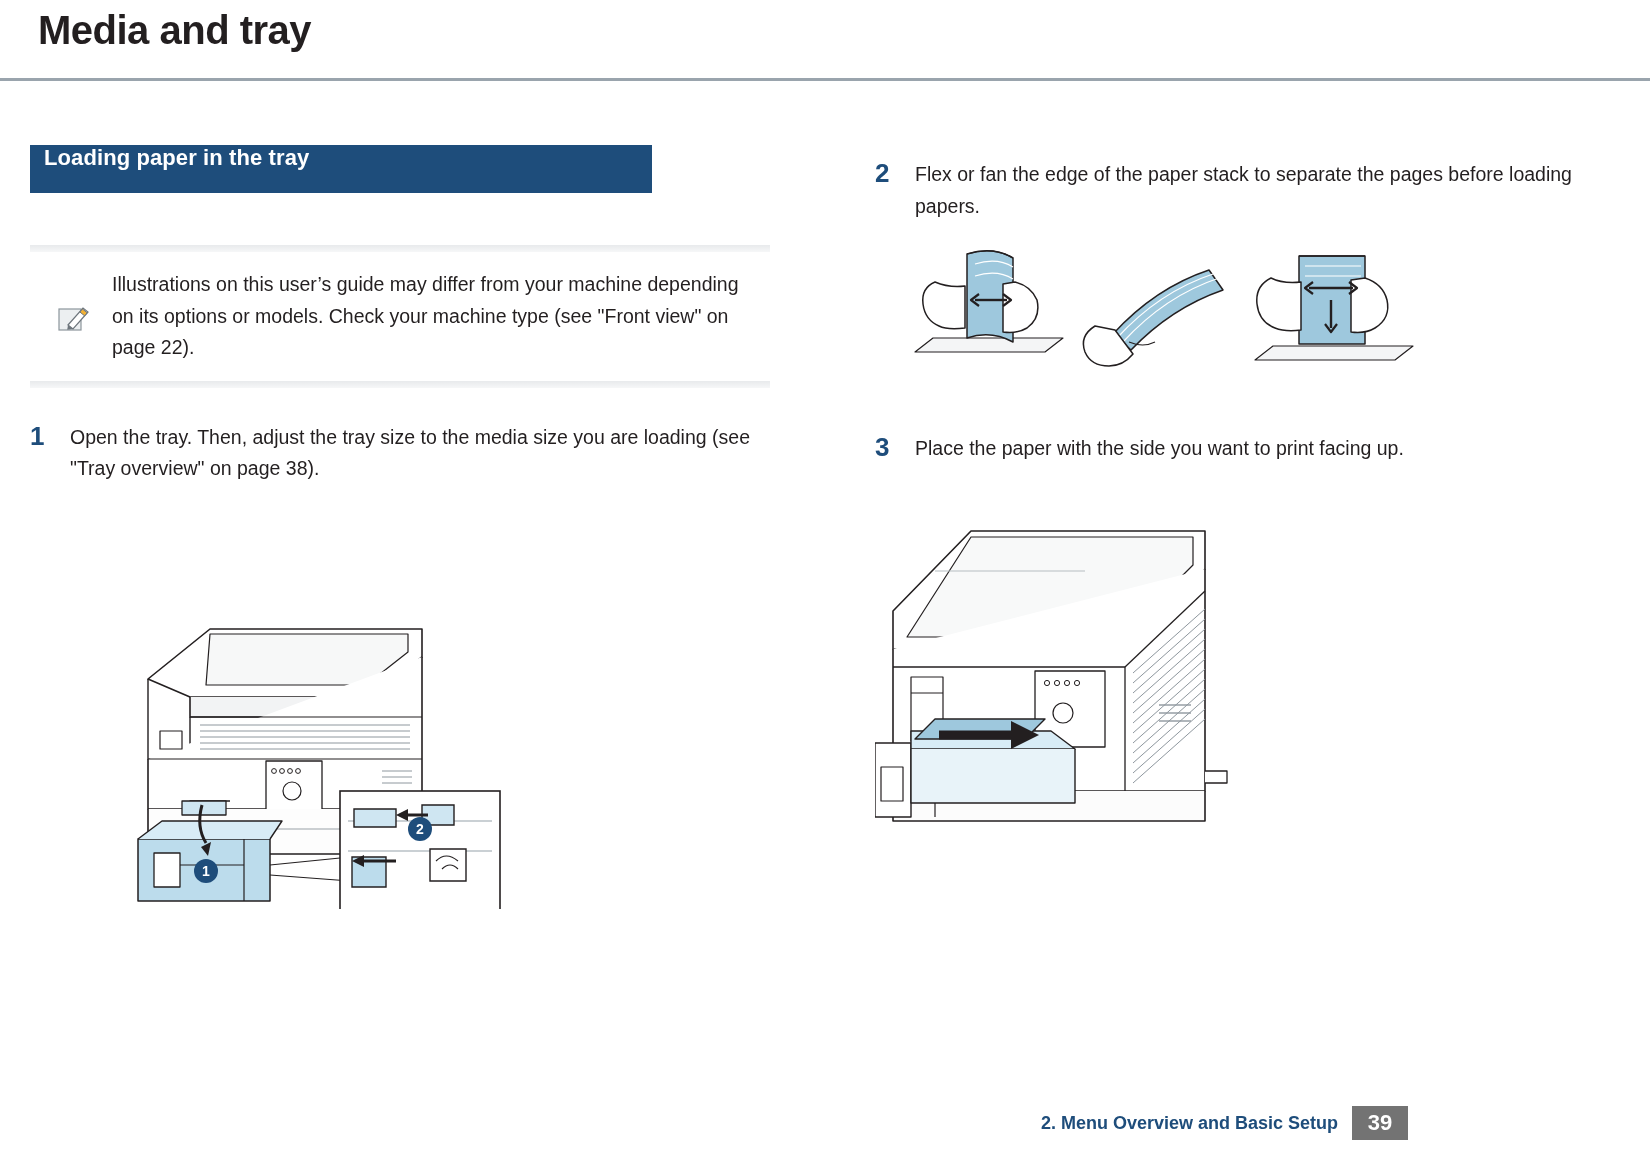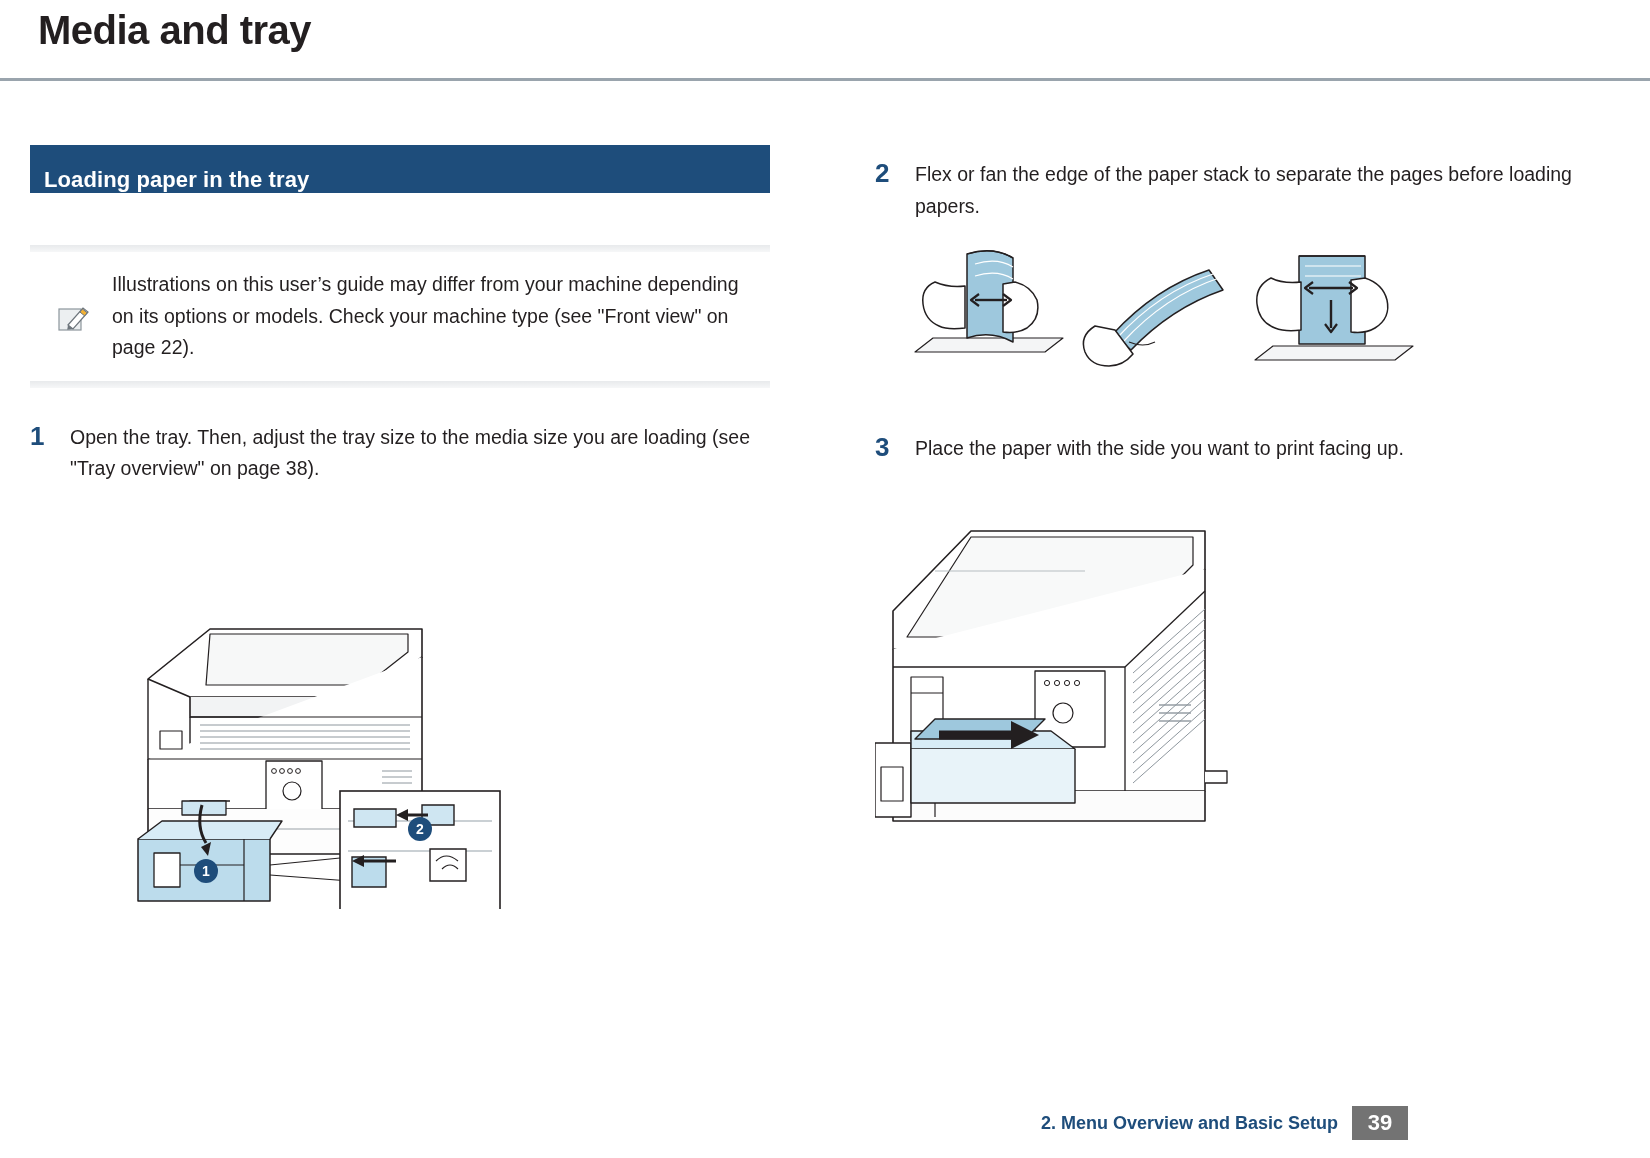--- a/index.html
+++ b/index.html
@@ -44,26 +44,26 @@
   }
   .col-right {
     position: absolute;
     left: 875px;
     top: 125px;
     width: 740px;
   }
 
   
   .section-bar {
-    width: 740px;
+    width: 622px;
     height: 48px;
     background: #1f4e79;
     background: #1e4d7b;
     display: flex;
-    align-items: flex-end;
+    align-items: flex-start;
     padding-left: 14px;
     box-sizing: border-box;
   }
   .section-bar .label {
     color: #ffffff;
     font-size: 22px;
     font-weight: bold;
     letter-spacing: 0.1px;
   }
 

